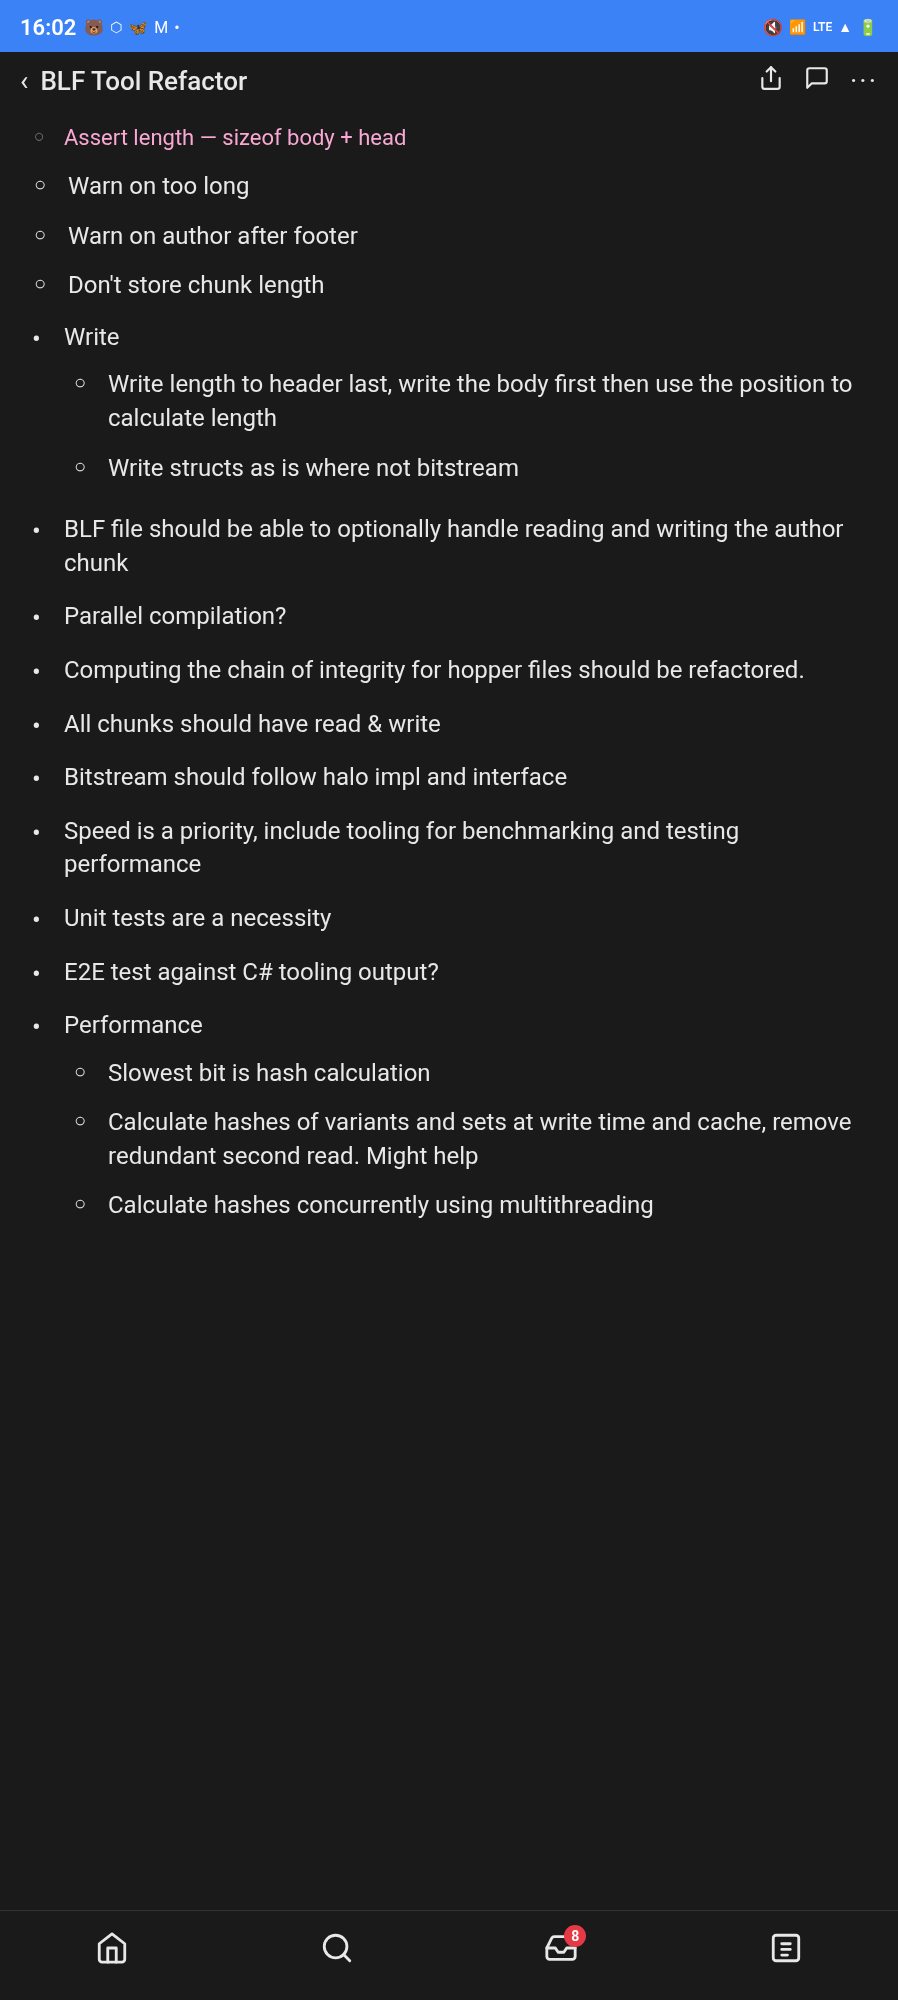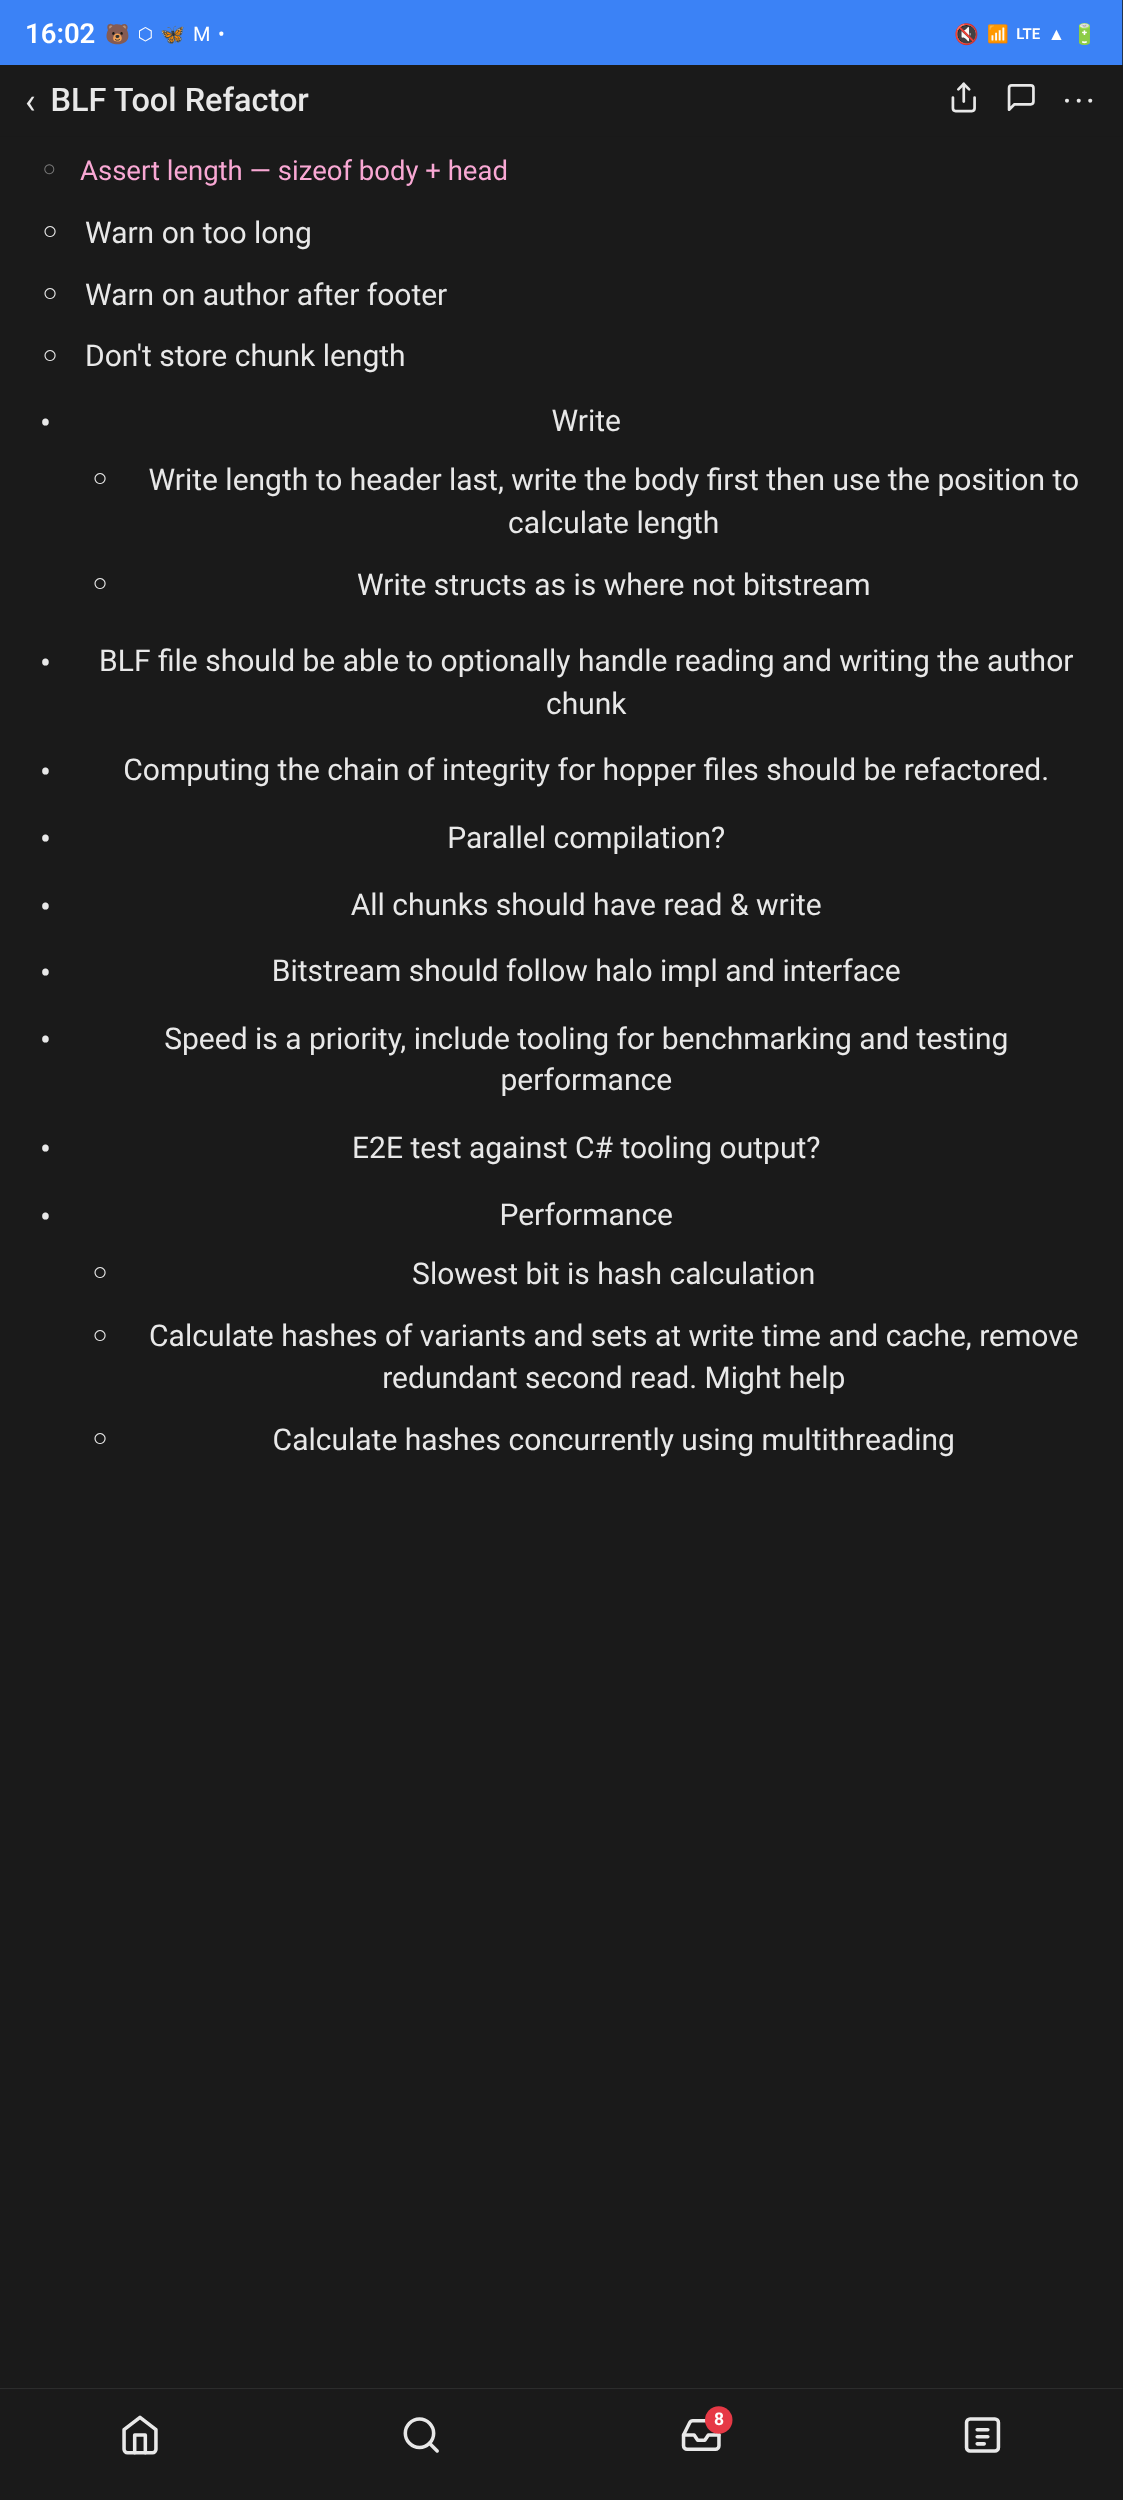--- a/index.html
+++ b/index.html
@@ -123,21 +123,20 @@
       left: 10px;
       top: 6px;
       font-size: 18px;
       color: #7a7a7a;
     }
 
     
     .bullet-list {
       list-style: none;
       padding: 0;
-      text-align: center;
     }
 
     .bullet-list > li {
       position: relative;
       padding: 10px 0 10px 40px;
       font-size: 24px;
       line-height: 1.4;
       color: #e8e8e8;
     }
 
@@ -297,39 +296,42 @@
           <span>Write structs as is where not bitstream</span>
         </li>
       </ul>
     </li>
 
     <li>
       <span>BLF file should be able to optionally handle reading and writing the author chunk</span>
     </li>
 
     <li>
+      <span>Parallel compilation?</span>
+    </li>
+
+    <li>
       <span>Computing the chain of integrity for hopper files should be refactored.</span>
     </li>
 
     <li>
-      <span>Parallel compilation?</span>
-    </li>
-
-    <li>
       <span>All chunks should have read &amp; write</span>
     </li>
 
     <li>
       <span>Bitstream should follow halo impl and interface</span>
     </li>
 
     <li>
       <span>Speed is a priority, include tooling for benchmarking and testing performance</span>
     </li>
 
+    <li>
+      <span>Unit tests are a necessity</span>
+    </li>
 
     <li>
       <span>E2E test against C# tooling output?</span>
     </li>
 
     <li>
       <span>Performance</span>
       <ul class="sub-bullet-list">
         <li>
           <span>Slowest bit is hash calculation</span>

